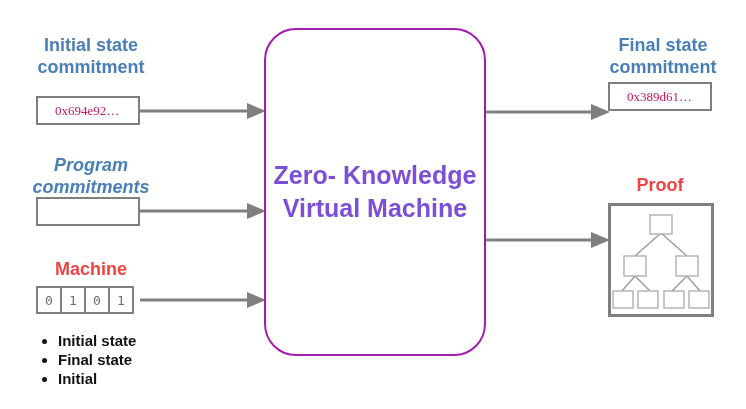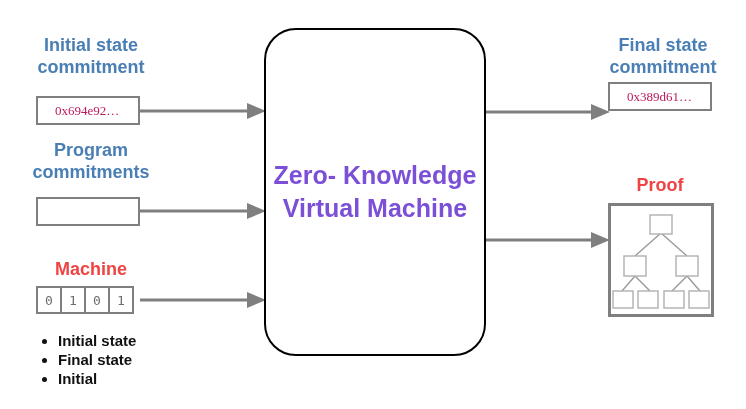--- a/index.html
+++ b/index.html
@@ -73,21 +73,21 @@
     color: #111111;
     font-size: 15px;
     font-weight: bold;
     line-height: 19px;
   }
   .bullets li { margin: 0; }
 
   
   .machine {
     position: absolute;
-    border: 2px solid #000000;
+    border: 2px solid #a21caf;
     border-radius: 32px;
     background: #ffffff;
     box-sizing: border-box;
     display: flex;
     align-items: center;
     justify-content: center;
     color: #7b4fd6;
     font-weight: bold;
     font-size: 25px;
     line-height: 33px;
@@ -110,21 +110,21 @@
 </head>
 <body>
 
 <div id="stage">
 
   <div class="label label-blue" style="left:6px; top:34px; width:170px;">Initial state
 commitment</div>
 
   <div class="chip" style="left:36px; top:96px; width:104px; height:29px;">0x694e92…</div>
 
-  <div class="label label-blue" style="left:6px; top:139px; width:170px;">Program
+  <div class="label label-blue" style="left:6px; top:154px; width:170px;font-style:italic;">Program
 commitments</div>
 
   <div class="chip" style="left:36px; top:197px; width:104px; height:29px;"></div>
 
   <div class="label label-purple" style="left:6px; top:258px; width:170px;">Machine</div>
 
   <div class="bitstrip" style="left:36px; top:286px;">
     <div class="bitcell">0</div>
     <div class="bitcell">1</div>
     <div class="bitcell">0</div>

